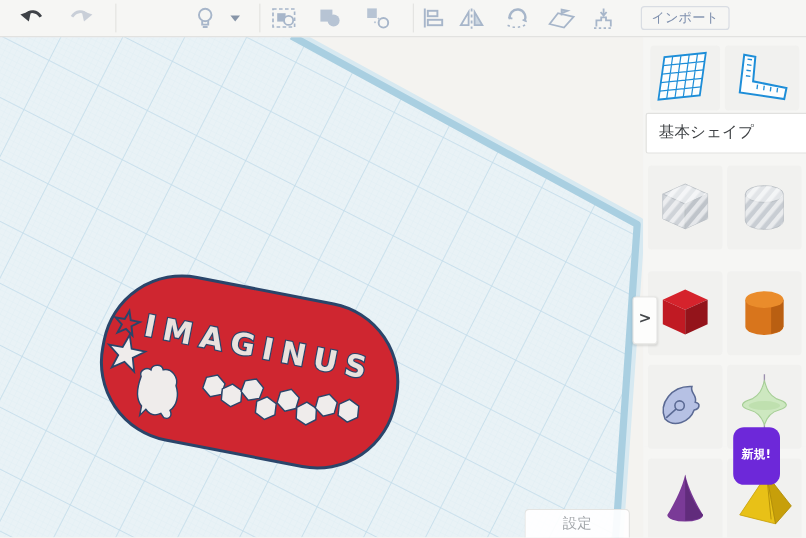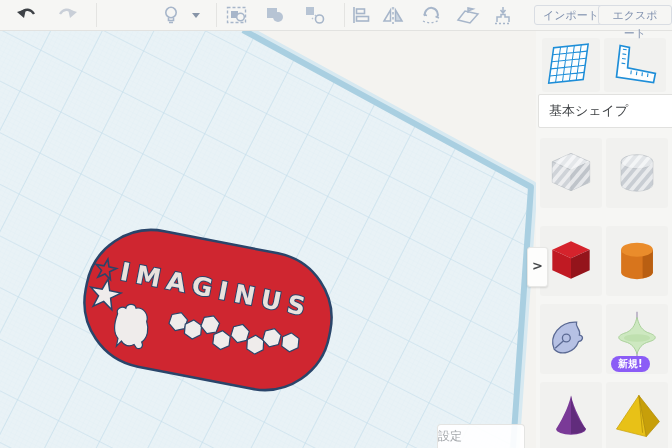--- a/index.html
+++ b/index.html
@@ -11,35 +11,35 @@
     border-bottom:1px solid #e2e2e0;z-index:30;}
   .tb-ic{position:absolute;top:4px;width:26px;height:22px;display:flex;align-items:center;justify-content:center;cursor:pointer;}
   .tb-sep{position:absolute;top:3px;width:1px;height:24px;background:#e4e4e2;}
   .tb-btn{position:absolute;top:5px;height:20px;line-height:18px;font-size:11px;color:#7f90ae;
     background:#f6f6f4;border:1px solid #d9dde3;border-radius:3px;padding:0 8px;cursor:pointer;}
 
   
   .canvas{position:absolute;left:0;top:30px;width:536px;height:418px;background:#f4f3f0;}
   .settings-tab{position:absolute;left:437px;top:424px;width:86px;height:24px;background:rgba(255,255,255,.92);
     border:1px solid #e4e4e2;border-bottom:none;border-radius:4px 4px 0 0;z-index:20;
-    font-size:12px;color:#a3a7ab;line-height:22px;cursor:pointer;}
+    font-size:12px;color:#a3a7ab;text-align:center;line-height:22px;cursor:pointer;}
   .panel-toggle{position:absolute;left:527px;top:247px;width:19px;height:38px;background:#fdfdfc;
     border:1px solid #e7e7e5;border-radius:3px;box-shadow:0 1px 2px rgba(0,0,0,.12);z-index:25;
     font-size:13px;font-weight:bold;color:#44474a;text-align:center;line-height:36px;cursor:pointer;}
 
   
   .sidebar{position:absolute;left:536px;top:30px;width:136px;height:342px;background:#f6f6f4;z-index:10;}
   .tool-tile{position:absolute;border-radius:3px;background:#f1f1ef;display:flex;align-items:center;justify-content:center;cursor:pointer;}
   .shape-menu{position:absolute;left:2px;top:64px;width:140px;height:34px;background:#ffffff;
     border:1px solid #e1e1df;border-radius:2px;box-sizing:border-box;cursor:pointer;}
   .shape-menu span{display:block;margin:0 0 0 10px;line-height:32px;font-size:13px;color:#3f4245;}
   .tile{position:absolute;width:62px;height:70px;background:#f1f1ef;border-radius:3px;cursor:pointer;overflow:visible;}
   .tile svg{display:block;margin:4px auto 0 auto;}
-  .badge-new{position:absolute;left:5px;top:52px;background:#8b5cf6;color:#fff;font-size:10px;font-weight:bold;
-    padding:2px 7px;border-radius:9px;line-height:12px;z-index:12;}
+  .badge-new{position:absolute;left:5px;top:52px;background:#6d28d9;color:#fff;font-size:10px;font-weight:bold;
+    padding:18px 7px;border-radius:9px;line-height:12px;z-index:12;}
 </style>
 </head>
 <body>
 
 <div class="app">
 
   <div class="toolbar">
     <div class="tb-ic" style="left:14px">
       <svg width="22" height="22" viewBox="0 0 22 22">
         <path d="M5,9 C9,4 15,5 18,10" stroke="#3e4247" stroke-width="2.4" fill="none"></path>
@@ -118,21 +118,20 @@
     </div>
     <div class="tb-ic" style="left:490px">
       <svg width="24" height="22" viewBox="0 0 24 22" fill="none" stroke="#a7b6ca" stroke-width="1.5">
         <path d="M12,3 L12,8 M9.5,6 L12,9 L14.5,6"></path>
         <path d="M6,18 L6,13 L10,13 L10,10.5 L14,10.5 L14,13 L18,13 L18,18"></path>
         <path d="M4,19.5 L20,19.5" stroke-dasharray="2 2"></path>
       </svg>
     </div>
 
     <button class="tb-btn" style="left:534px">インポート</button>
-    <button class="tb-btn" style="left:598px">エクスポート</button>
   </div>
 
   <div class="canvas">
     <svg width="536" height="418" viewBox="0 0 536 418">
       <defs>
         <pattern id="gridMinor" width="4.6" height="4.6" patternUnits="userSpaceOnUse" patternTransform="rotate(27)">
           <path d="M4.6,0 L4.6,4.6 M0,4.6 L4.6,4.6" stroke="#ddecf3" stroke-width="0.5" fill="none"></path>
         </pattern>
         <pattern id="gridMajor" width="46" height="46" patternUnits="userSpaceOnUse" patternTransform="rotate(27)">
           <path d="M46,0 L46,46 M0,46 L46,46" stroke="#c2dcea" stroke-width="1.2" fill="none"></path>

